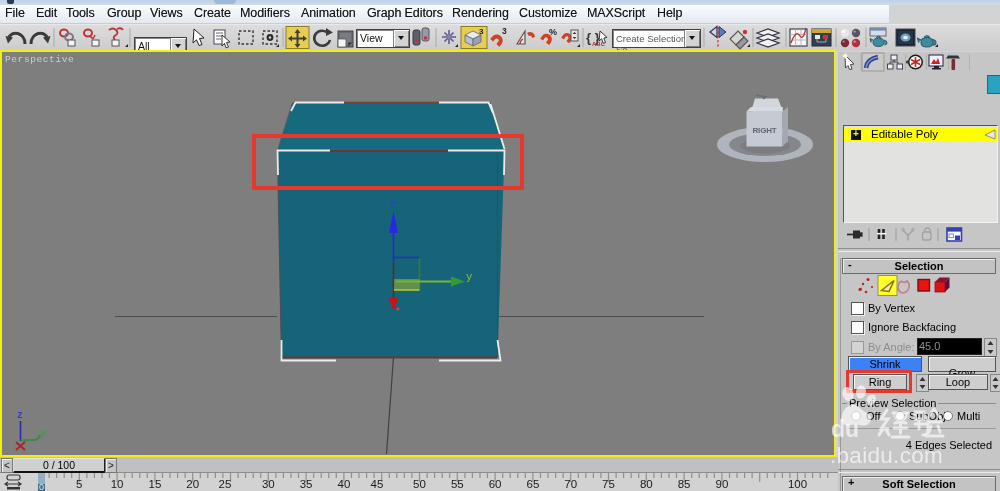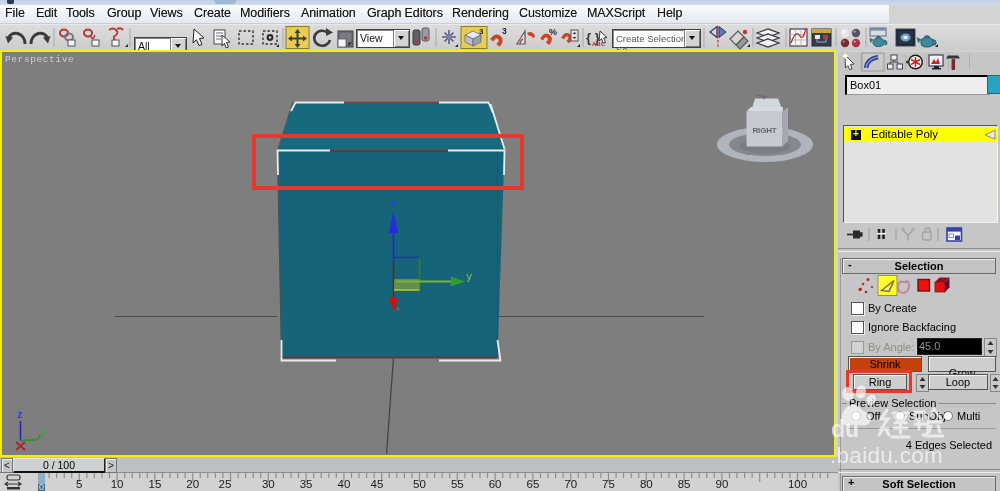--- a/index.html
+++ b/index.html
@@ -297,21 +297,20 @@
 <circle cx="69.5" cy="10" r="1.5" fill="#333"></circle>
 <rect x="91" y="3" width="14" height="11" fill="#eef" stroke="#223"></rect>
 <path d="M93,12 l3,-5 2,3 2,-4 2,6 z" fill="#c22"></path>
 <rect x="96" y="14" width="5" height="2" fill="#223"></rect>
 <rect x="94" y="16" width="9" height="1.5" fill="#223"></rect>
 <path d="M110,3.5 h10 l2,3 h-14 z" fill="#33343f"></path>
 <rect x="113.5" y="7" width="3.6" height="11" fill="#7a2a2a" rx="1"></rect>
 </g>
 </svg>
 
-<div class="abs" style="left:7px;top:23px;width:139px;height:15px;background:#eeeeee;border-top:2px solid #000;border-left:2px solid #000;border-right:1px solid #9a9a9a;border-bottom:1px solid #9a9a9a;font-size:11px;color:#000;padding-top:2px;padding-left:3px">Box01</div>
 <div class="abs" style="left:149px;top:23px;width:13px;height:17px;background:#2aa3c0;border:1px solid #555"></div>
 
 
 <div class="abs" style="left:5px;top:73px;width:155px;height:98px;background:#e2e2e0;border-top:1.5px solid #555;border-left:1.5px solid #555;border-right:1px solid #f2f2f2;border-bottom:1px solid #f2f2f2;box-sizing:border-box">
 <div style="position:absolute;left:0;top:1px;width:100%;height:15px;background:#ffff00">
  <span style="position:absolute;left:7px;top:2.5px;width:10px;height:10px;background:#111"></span>
  <span style="position:absolute;left:9px;top:0.5px;color:#ff0;font-size:10px;font-weight:bold">+</span>
  <span style="position:absolute;left:27px;top:1px;font-size:11.5px;color:#000">Editable Poly</span>
  <svg width="14" height="13" viewBox="0 0 14 13" style="position:absolute;right:0;top:1px">
           <path d="M12,2 L2,7 L12,11 z" fill="#e8e8e4" stroke="#777" stroke-width="0.8"></path>
@@ -364,33 +363,33 @@
 <path d="M62,8 a5.5,6.5 20 1 0 7,-1 q-2,2 -4,1 q-2,-1 -3,0 z" fill="none" stroke="#c4818f" stroke-width="1.8"></path>
 <rect x="80" y="5.5" width="11.5" height="11.5" fill="#ee1111" stroke="#7a0f0f" stroke-width="1.4"></rect>
 <g>
 <rect x="97" y="8" width="10" height="10" fill="#e01111" stroke="#8a1515" stroke-width="0.8"></rect>
 <polygon points="97,8 101.5,3.5 111.5,3.5 107,8" fill="#8a1030"></polygon>
 <polygon points="107,8 111.5,3.5 111.5,13.5 107,18" fill="#5e0e3a"></polygon>
 </g>
 </svg>
 
 <div class="abs" style="left:13px;top:250px;width:11px;height:11px;background:#fdfdfd;border:1px solid #555;box-shadow:1px 1px 0 #f4f2ee"></div>
-<div class="abs" style="left:30px;top:250px;font-size:11px;color:#000">By Create</div>
+<div class="abs" style="left:30px;top:250px;font-size:11px;color:#000">By Vertex</div>
 <div class="abs" style="left:13px;top:269px;width:11px;height:11px;background:#fdfdfd;border:1px solid #555;box-shadow:1px 1px 0 #f4f2ee"></div>
 <div class="abs" style="left:30px;top:269px;font-size:11px;color:#000">Ignore Backfacing</div>
 <div class="abs" style="left:13px;top:289px;width:11px;height:11px;background:#d3d3d3;border:1px solid #999;"></div>
 <div class="abs" style="left:30px;top:289px;font-size:11px;color:#8f8d87">By Angle:</div>
 <div class="abs" style="left:79px;top:286px;width:62px;height:14px;background:#000000;border:1.5px solid #222;font-size:11px;color:#8f8f8f;padding-left:1px;padding-top:1px">45.0</div>
 <div class="abs" style="left:146px;top:286px;width:11px;height:17px;background:#c9c9c9;border:1px solid #888">
 <svg width="11" height="17" viewBox="0 0 11 17">
         <path d="M5.5,2 l3,4 h-6 z M5.5,15 l-3,-4 h6 z" fill="#333"></path>
       </svg>
 </div>
 
-<div class="abs" style="left:10px;top:304px;width:74px;height:16px;background:#c2410c;border:1px solid #555;box-shadow:inset 1px 1px 0 #f2f2f2;font-size:11px;color:#000;text-align:center;padding-top:1px;box-sizing:border-box">Shrink</div>
+<div class="abs" style="left:10px;top:304px;width:74px;height:16px;background:#3b82f6;border:1px solid #555;box-shadow:inset 1px 1px 0 #f2f2f2;font-size:11px;color:#000;text-align:center;padding-top:1px;box-sizing:border-box">Shrink</div>
 <div class="abs" style="left:90px;top:304px;width:68px;height:16px;background:#cecece;border:1px solid #555;box-shadow:inset 1px 1px 0 #f2f2f2;font-size:11px;color:#000;text-align:center;padding-top:10px;box-sizing:border-box">Grow</div>
 <div class="abs" style="left:8px;top:318px;width:60px;height:17px;border:3.5px solid #e6382c"></div>
 <div class="abs" style="left:15px;top:322px;width:54px;height:16px;background:#cecece;border:1px solid #555;box-shadow:inset 1px 1px 0 #f2f2f2;font-size:11px;color:#000;text-align:center;padding-top:1px;box-sizing:border-box">Ring</div>
 <div class="abs" style="left:78px;top:322px;width:11px;height:16px;background:#c9c9c9;border:1px solid #888">
 <svg width="11" height="16" viewBox="0 0 11 16">
         <path d="M5.5,2 l3,4 h-6 z M5.5,14 l-3,-4 h6 z" fill="#333"></path>
       </svg>
 </div>
 <div class="abs" style="left:90px;top:322px;width:60px;height:16px;background:#cecece;border:1px solid #555;box-shadow:inset 1px 1px 0 #f2f2f2;font-size:11px;color:#000;text-align:center;padding-top:1px;box-sizing:border-box">Loop</div>
 <div class="abs" style="left:152px;top:322px;width:9px;height:16px;background:#c9c9c9;border:1px solid #888">

